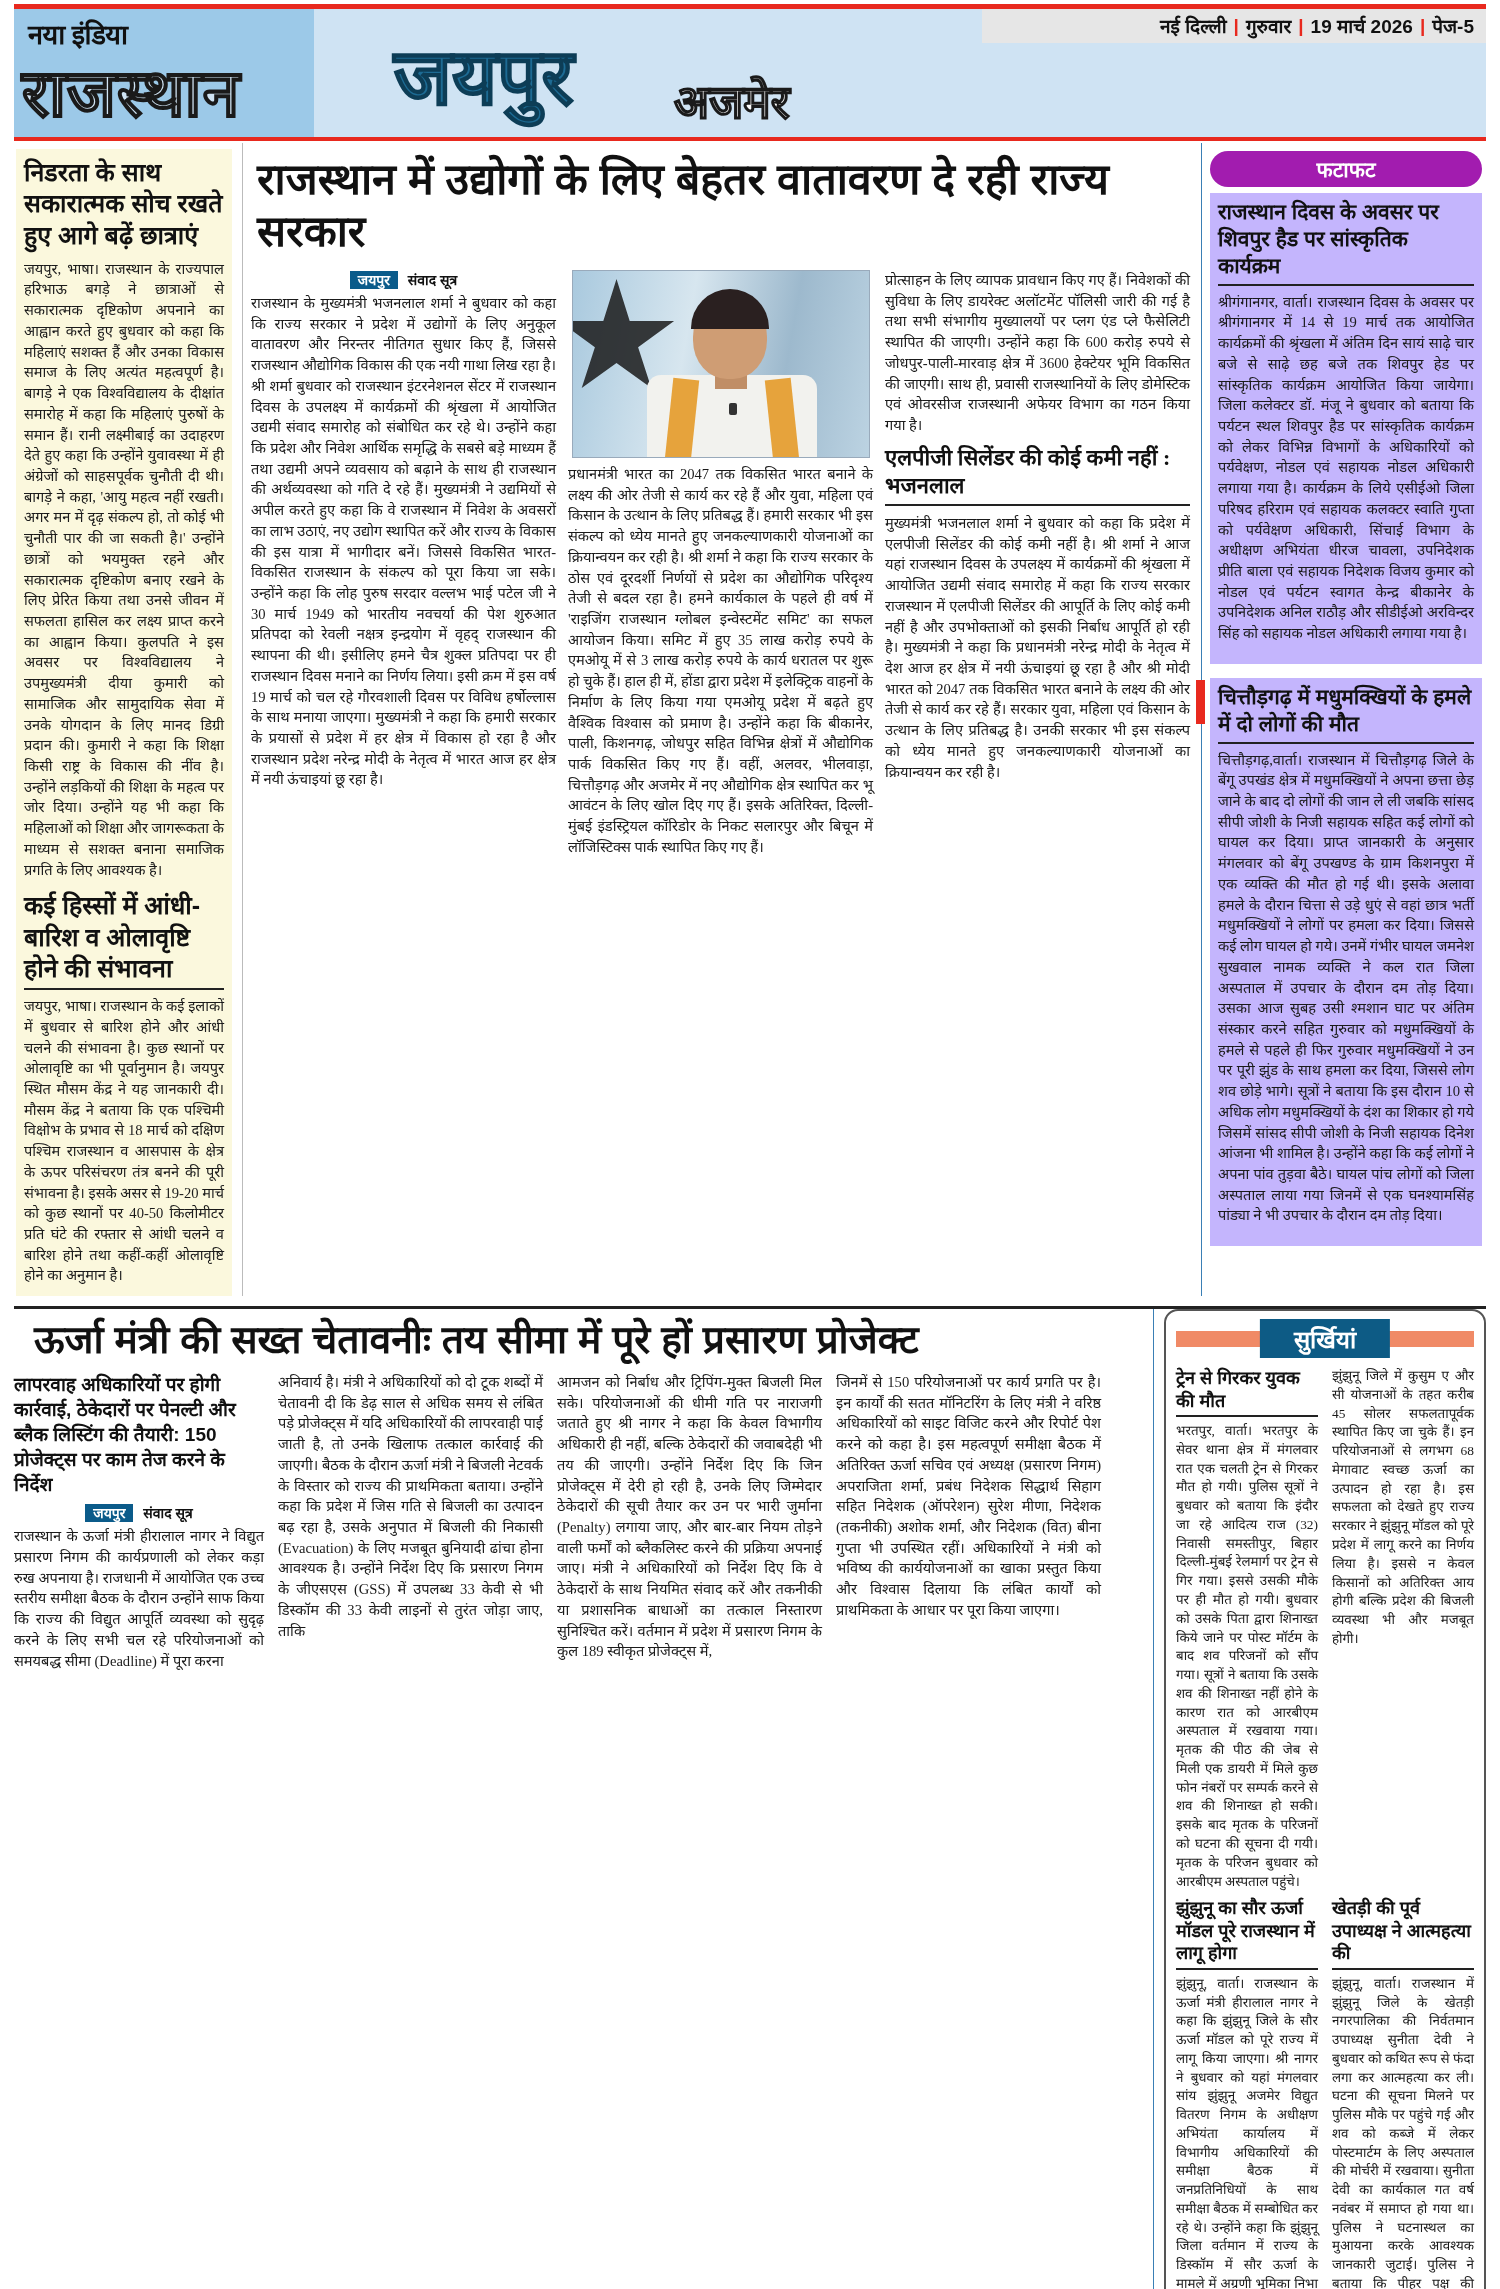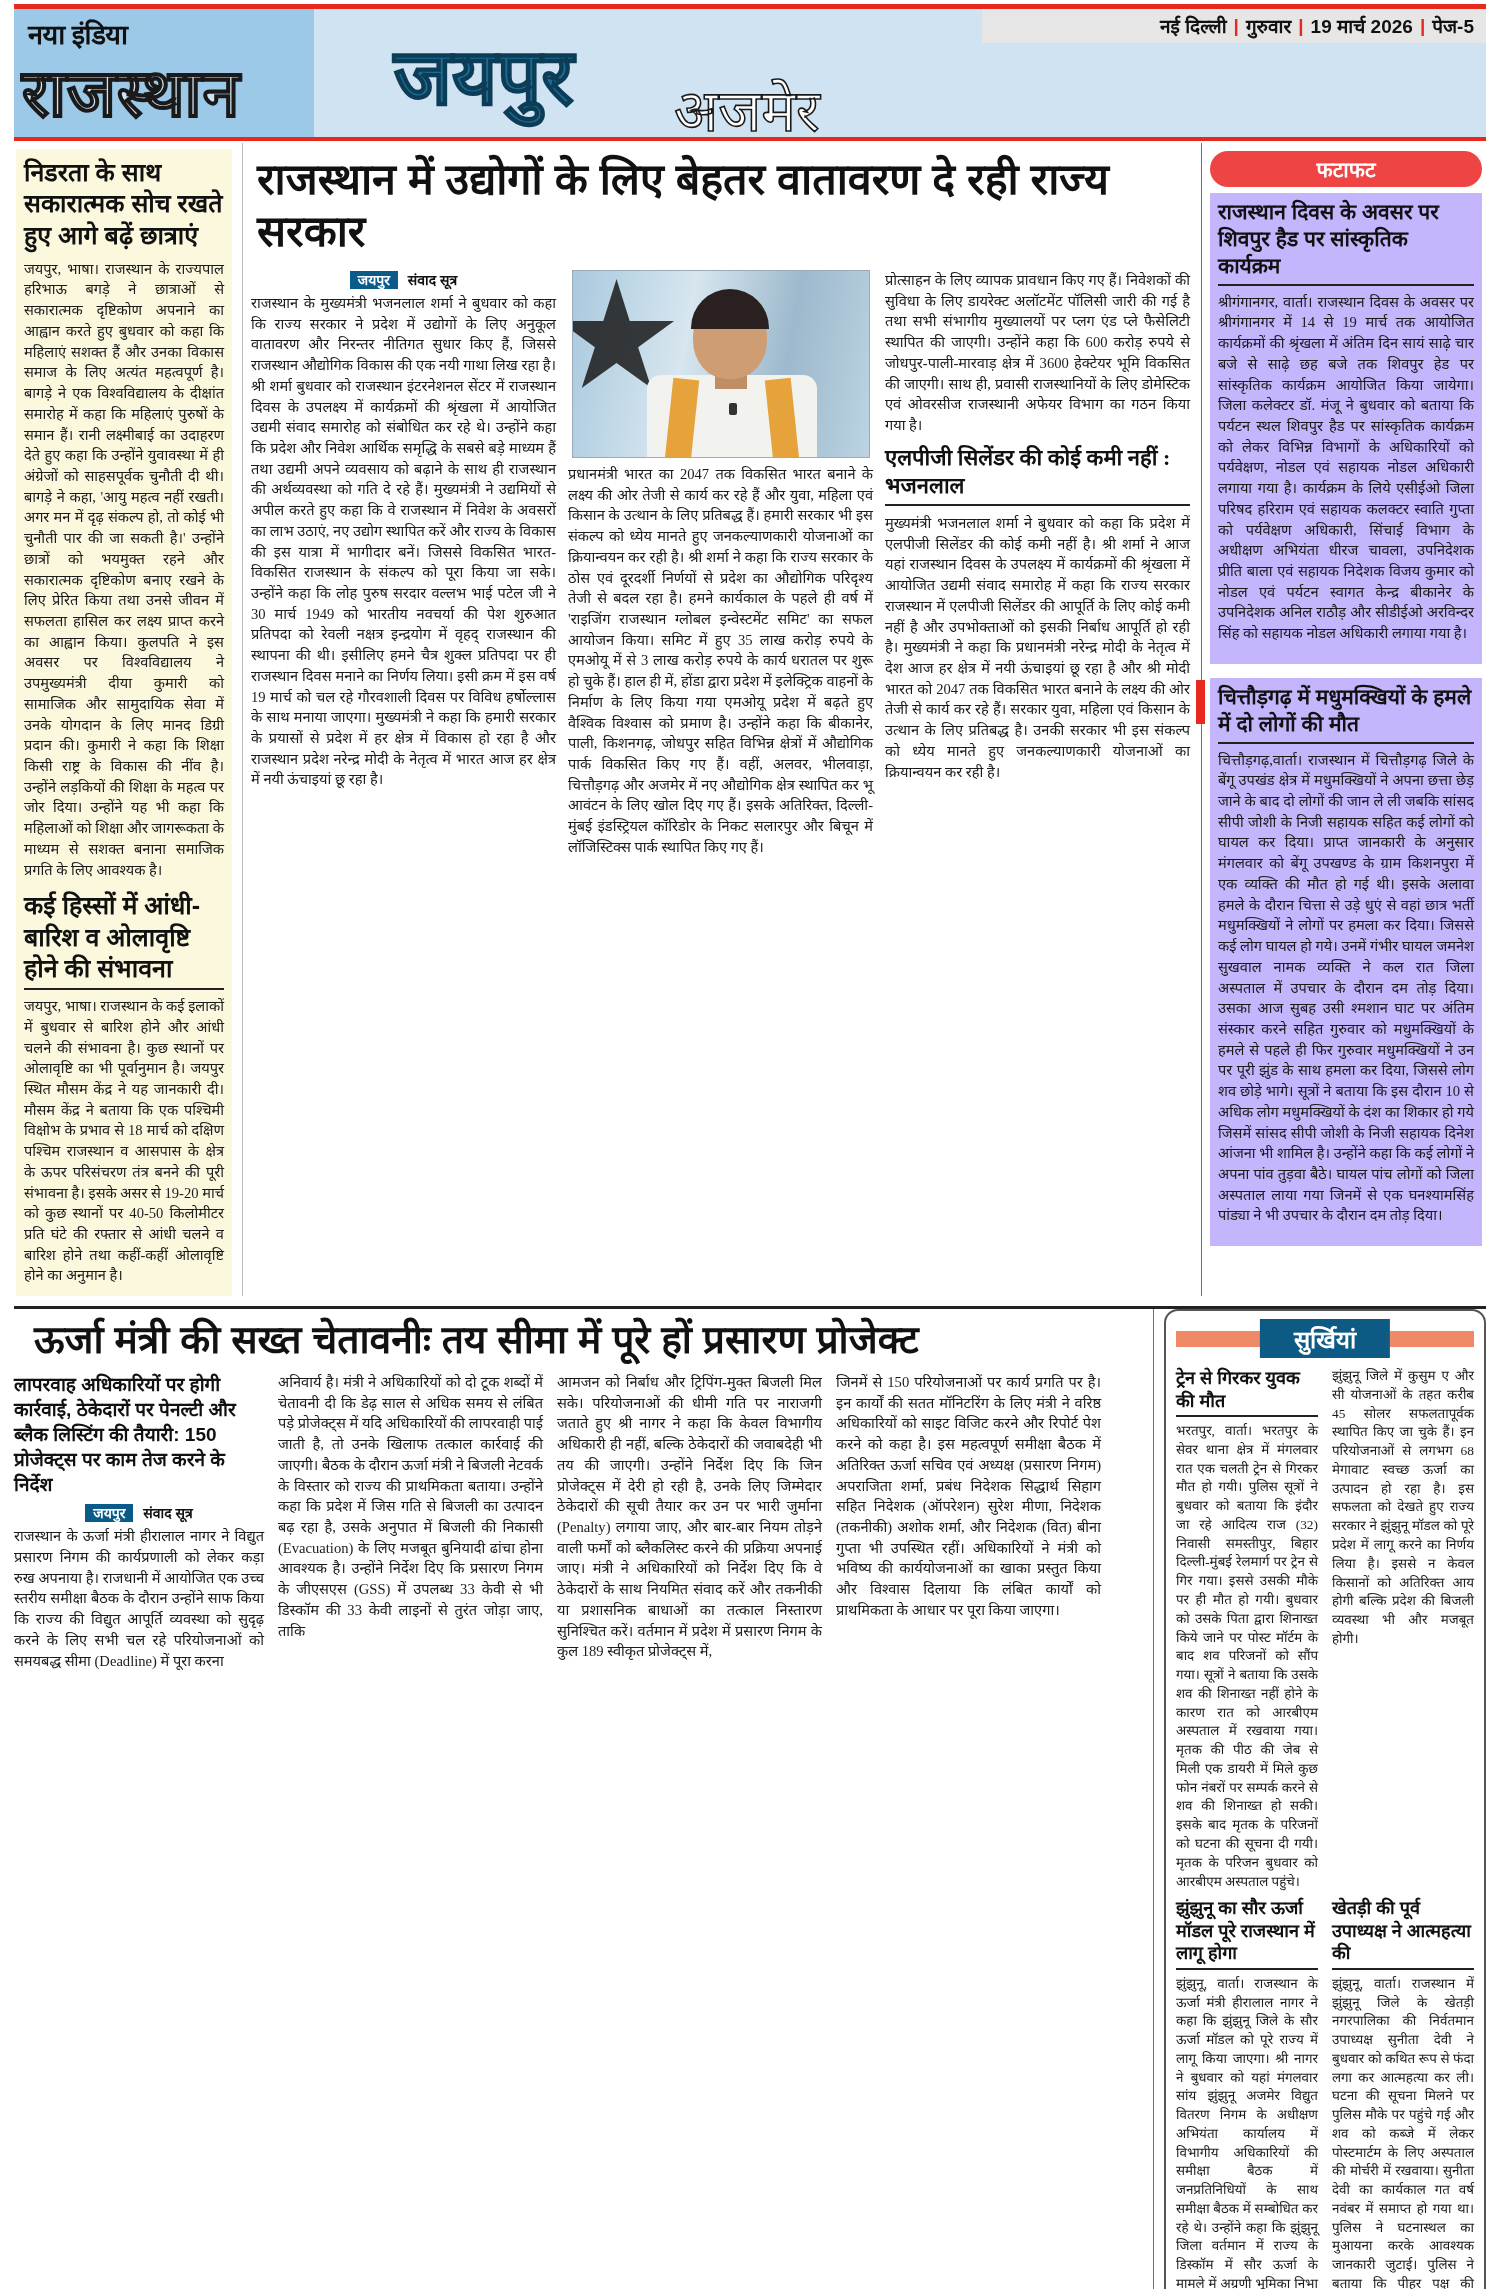--- a/index.html
+++ b/index.html
@@ -51,21 +51,21 @@
     position:absolute; left:20px; top:4px;
     font-family:"Liberation Sans", sans-serif;
     font-weight:bold; font-size:78px;
     color:#1d6b94;
     -webkit-text-stroke:2px #0d3d56;
     letter-spacing:0px;
   }
   .mast-ajmer {
     position:absolute; left:300px; top:52px;
     font-family:"Liberation Sans", sans-serif;
-    font-weight:normal; font-size:58px;
+    font-weight:bold; font-size:46px;
     color:#ffffff;
     text-align:right;
     -webkit-text-stroke:1.6px #1a1a1a;
   }
   .mast-meta {
     position:absolute; right:0; top:0;
     width:504px; height:34px;
     background:#e6e6e6;
     display:flex; align-items:center; justify-content:flex-end;
     padding-right:12px;
@@ -132,21 +132,21 @@
   .photo .mic { position:absolute; left:156px; top:132px; width:8px; height:12px; background:#333; border-radius:2px;}
 
   .kicker {
     font-family:Liberation Serif, serif;
     font-weight:bold; font-size:22px; line-height:1.28;
     border-bottom:2px solid #222; padding-bottom:4px; margin:8px 0 7px 0;
   }
 
   
   .tag-pill {
-    background:#ef4444; color:#fff; border-radius:18px;
+    background:#a21caf; color:#fff; border-radius:18px;
     font-family:"Liberation Sans", sans-serif; font-weight:bold;
     font-size:21px; text-align:center; padding:4px 0; margin:4px 0 6px 0;
   }
   .gray-box { background:#c4b5fd; padding:6px 8px 20px 8px; }
   .rhead {
     font-family:"Liberation Sans", sans-serif; font-weight:bold;
     font-size:21px; line-height:1.28; border-bottom:2px solid #222;
     padding-bottom:4px; margin-bottom:6px;
   }
   .redbar { width:9px; height:44px; background:#e8291e; position:absolute; left:-14px; top:2px;}

